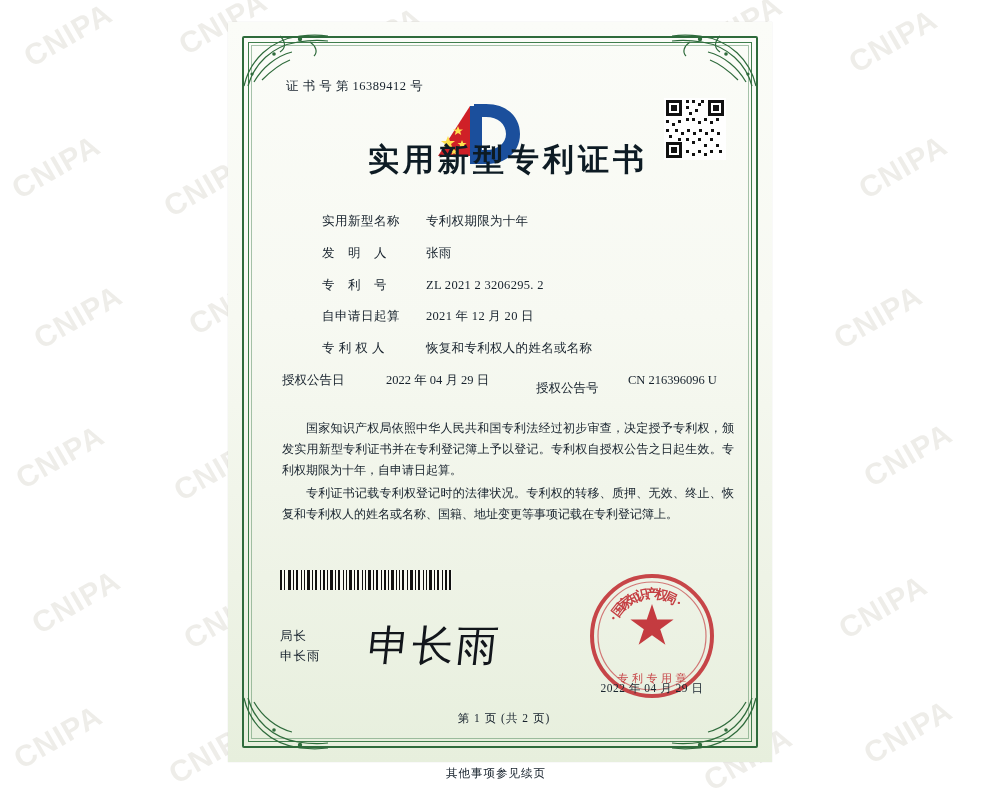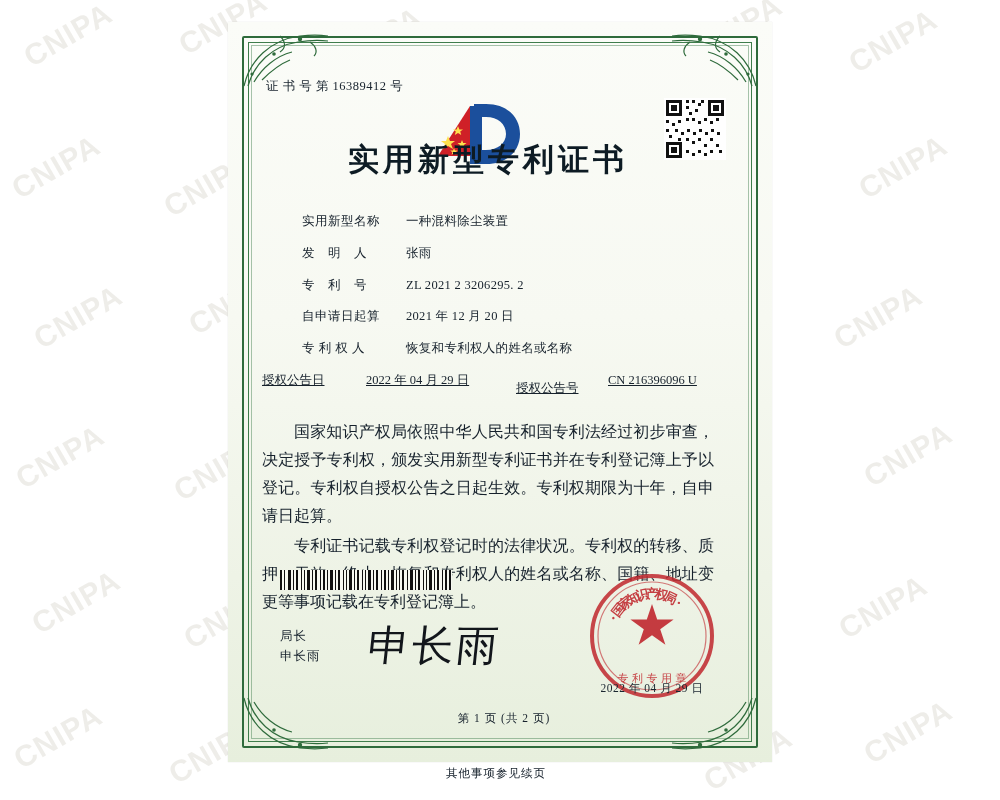--- a/index.html
+++ b/index.html
@@ -78,21 +78,21 @@
     color: #2f6b3c;
   }
   .corner svg { display:block; width:100%; height:100%; }
   .corner.tl { left: 12px; top: 8px; }
   .corner.tr { right: 12px; top: 8px; transform: scaleX(-1); }
   .corner.bl { left: 12px; bottom: 8px; transform: scaleY(-1); }
   .corner.br { right: 12px; bottom: 8px; transform: scale(-1,-1); }
 
   .content {
     position: absolute;
-    left: 34px;
+    left: 54px;
     top: 56px;
     width: 452px;
   }
   .cert-no {
     font-size: 12.5px;
     color: #16212c;
     letter-spacing: 0.5px;
     margin-left: 4px;
   }
   
@@ -134,29 +134,29 @@
     width: 104px;
     flex: 0 0 104px;
     letter-spacing: 0.5px;
     margin-left: 40px;
   }
   .row .val {
     flex: 1;
     letter-spacing: 0.3px;
   }
   .row .val .l2 { display:block; margin-top: 6px; }
-  .row2 { display: flex; margin-bottom: 18px; text-decoration: underline; }
+  .row2 { display: flex; margin-bottom: 18px; }
   .row2 .lab { width: 104px; flex: 0 0 104px; }
   .row2 .v1 { width: 150px; flex: 0 0 150px; }
   .row2 .lab2 { width: 92px; flex: 0 0 92px; margin-top: 8px; }
   .row2 .v2 { flex: 1; }
 
   .para {
     margin-top: 22px;
-    font-size: 16px;
+    font-size: 12px;
     line-height: 1.75;
     color: #16212c;
     text-align: justify;
     text-justify: inter-ideograph;
   }
   .para p { margin: 0 0 2px 0; text-indent: 2em; }
 
   
   .barcode {
     position: absolute;
@@ -375,21 +375,21 @@
     </div>
 
     <div class="content">
       <div class="cert-no">证 书 号 第 16389412 号</div>
 
       <div class="title">实用新型专利证书</div>
 
       <div class="fields">
         <div class="row">
           <div class="lab">实用新型名称</div>
-          <div class="val">一种混料除尘装置</div>
+          <div class="val">专利权期限为十年</div>
         </div>
         <div class="row">
           <div class="lab">发　明　人</div>
           <div class="val">张雨</div>
         </div>
         <div class="row">
           <div class="lab">专　利　号</div>
           <div class="val">ZL 2021 2 3206295. 2</div>
         </div>
         <div class="row">

